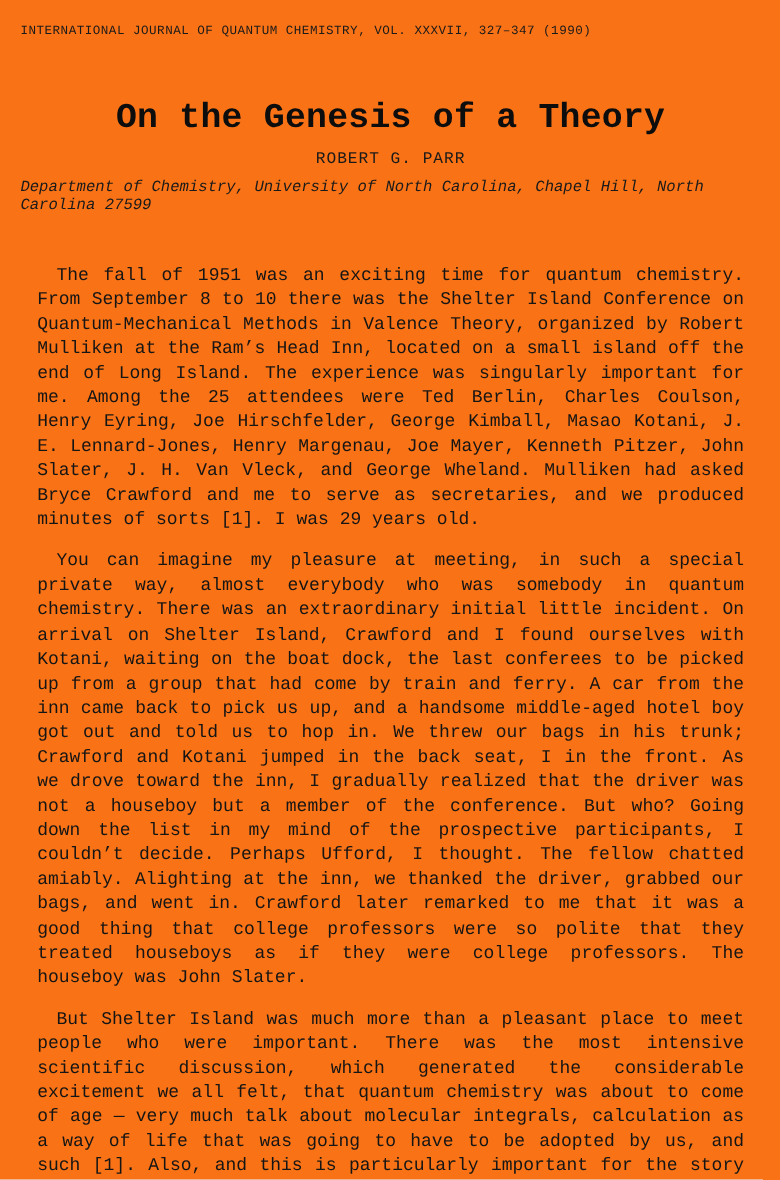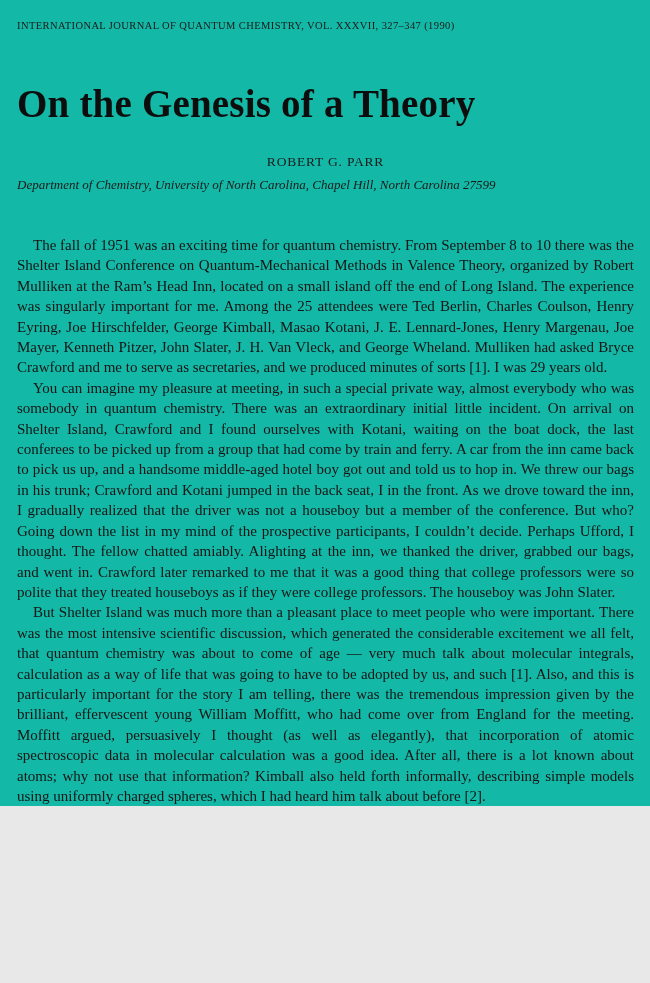--- a/index.html
+++ b/index.html
@@ -3,65 +3,66 @@
 <meta charset="utf-8">
 <style>
   html, body {
     margin: 0;
     padding: 0;
     background: #e8e8e8;
   }
   .page {
     position: relative;
     width: 650px;
-    height: 806px;
+    height: 983px;
     margin: 0 auto;
-    background: #14b8a6;
+    background: #f97316;
     color: #141414;
-    font-family: Liberation Serif, serif;
+    font-family: Liberation Mono, monospace;
     box-sizing: border-box;
     padding: 20px 16px 0 17px;
     overflow: hidden;
   }
   .journal-header {
     font-size: 10.5px;
     letter-spacing: 0.4px;
     color: #1a1a1a;
     white-space: nowrap;
   }
   .article-title {
     margin-top: 50px;
-    font-size: 39px;
+    text-align: center;
+    font-size: 29px;
     font-weight: bold;
     letter-spacing: 0.2px;
     color: #0d0d0d;
   }
   .article-author {
-    margin-top: 28px;
+    margin-top: 11px;
     text-align: center;
     font-size: 13.5px;
     letter-spacing: 0.8px;
     color: #1a1a1a;
   }
   .article-affiliation {
     margin-top: 7px;
     text-align: left;
     font-style: italic;
     font-size: 13px;
     color: #1a1a1a;
   }
   .article-body {
     margin-top: 42px;
     font-size: 15px;
     line-height: 20.4px;
     text-align: justify;
     color: #151515;
   }
   .article-body p {
-    margin: 0;
+    margin: 14px;
     padding: 0;
     text-indent: 16px;
   }
 </style>
 </head>
 <body>
 
 <div class="page">
 
   <div class="journal-header">INTERNATIONAL JOURNAL OF QUANTUM CHEMISTRY, VOL. XXXVII, 327–347 (1990)</div>

